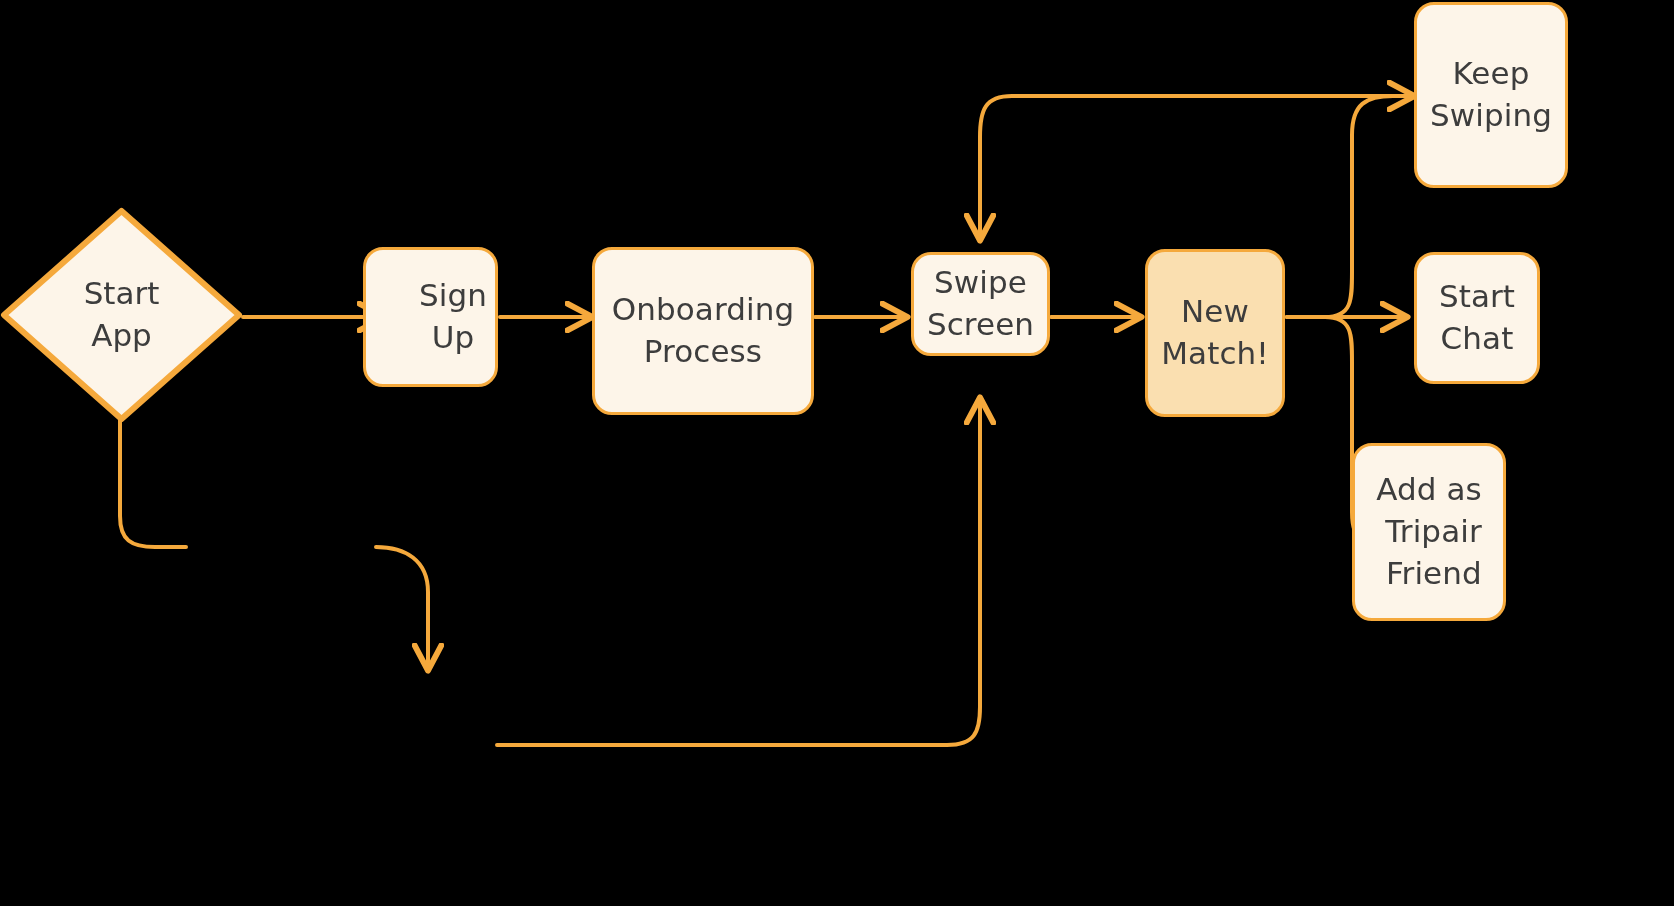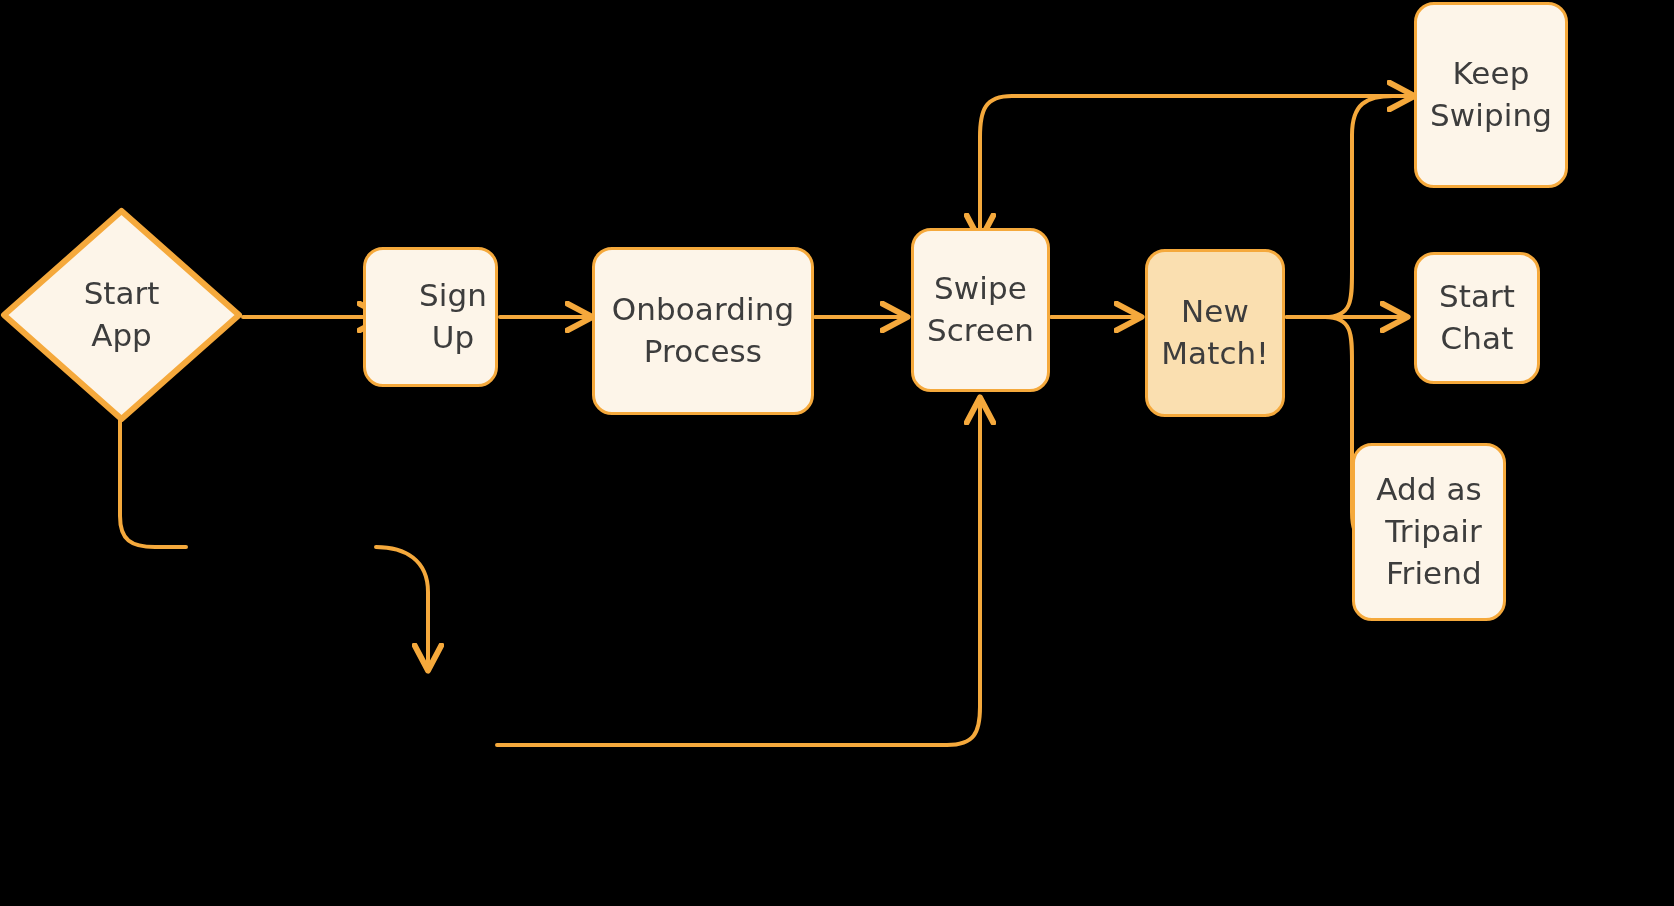--- a/index.html
+++ b/index.html
@@ -129,21 +129,21 @@
   <div class="node" style="left:363px; top:247px; width:135px; height:140px;justify-content:flex-end;">
     <span class="label">Sign
 Up</span>
   </div>
 
   <div class="node" style="left:592px; top:247px; width:222px; height:168px;">
     <span class="label">Onboarding
 Process</span>
   </div>
 
-  <div class="node" style="left:911px; top:228px; width:139px; height:164px;">
+  <div class="node" style="left:911px; top:252px; width:139px; height:104px;">
     <span class="label">Swipe
 Screen</span>
   </div>
 
   <div class="node accent" style="left:1145px; top:249px; width:140px; height:168px;">
     <span class="label">New
 Match!</span>
   </div>
 
   <div class="node" style="left:1414px; top:2px; width:154px; height:186px;">

